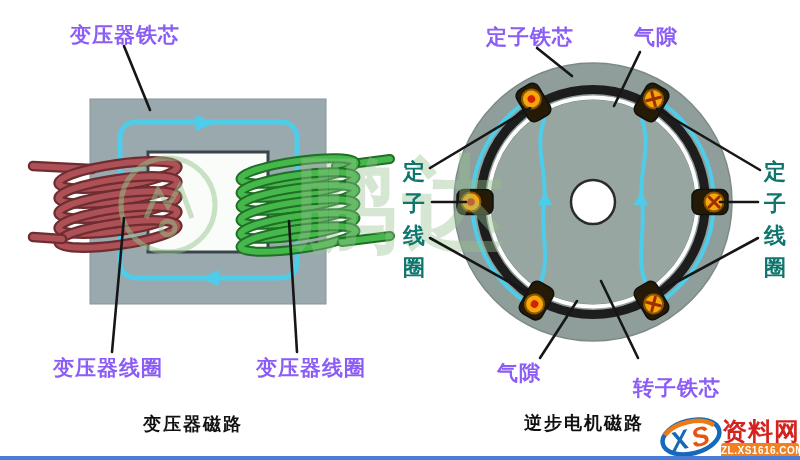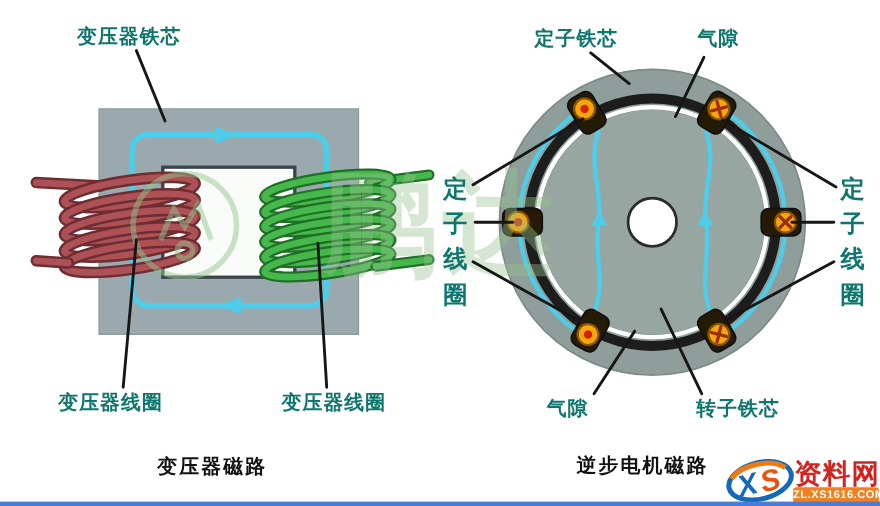--- a/index.html
+++ b/index.html
@@ -2,21 +2,21 @@
 <html><head>
 <meta charset="utf-8">
 <style>
   html,body{margin:0;padding:0;background:#ffffff;}
   #canvas{
     position:relative;width:800px;height:460px;background:#ffffff;overflow:hidden;
     font-family:"Liberation Sans","DejaVu Sans",sans-serif;
   }
   svg{position:absolute;left:0;top:0;}
   .lbl{
-    position:absolute;font-weight:700;color:#0f766e;font-size:18px;
+    position:absolute;font-weight:700;color:#8b5cf6;font-size:21px;
     white-space:nowrap;letter-spacing:1px;line-height:1;
   }
   .vlabel{
     position:absolute;font-weight:700;color:#0f766e;font-size:22px;
     width:26px;line-height:1.45;text-align:center;letter-spacing:0;word-break:break-all;
   }
   .caption{
     position:absolute;font-weight:700;color:#111;font-size:18px;
     white-space:nowrap;letter-spacing:2px;line-height:1;
   }
@@ -202,21 +202,21 @@
   <div class="lbl" style="left:70px;top:24px;">变压器铁芯</div>
   <div class="lbl" style="left:53px;top:357px;">变压器线圈</div>
   <div class="lbl" style="left:256px;top:357px;">变压器线圈</div>
   <div class="caption" style="left:143px;top:415px;">变压器磁路</div>
 
   <div class="lbl" style="left:465px;top:26px;margin-left:21px;">定子铁芯</div>
   <div class="lbl" style="left:634px;top:26px;">气隙</div>
   <div class="vlabel" style="left:401px;top:156px;">定子线圈</div>
   <div class="vlabel" style="left:762px;top:156px;">定子线圈</div>
   <div class="lbl" style="left:497px;top:362px;">气隙</div>
-  <div class="lbl" style="left:633px;top:362px;">转子铁芯</div>
+  <div class="lbl" style="left:633px;top:377px;">转子铁芯</div>
   <div class="caption" style="left:524px;top:414px;">逆步电机磁路</div>
 
   <svg width="70" height="48" viewBox="0 0 70 48" style="left:658px;top:412px;">
     <g transform="translate(33,25) rotate(-14)">
       <ellipse cx="0" cy="0" rx="29" ry="16.5" fill="none" stroke="#1668b8" stroke-width="4.5"></ellipse>
       <path d="M -25,-8 A 29,16.5 0 0 1 25,-6" fill="none" stroke="#ee7a14" stroke-width="4.5"></path>
       <text x="-21" y="10" font-size="27" font-weight="bold" font-style="italic" fill="#1668b8">X</text>
       <text x="0" y="11" font-size="27" font-weight="bold" font-style="italic" fill="#e8540f">S</text>
     </g>
   </svg>

